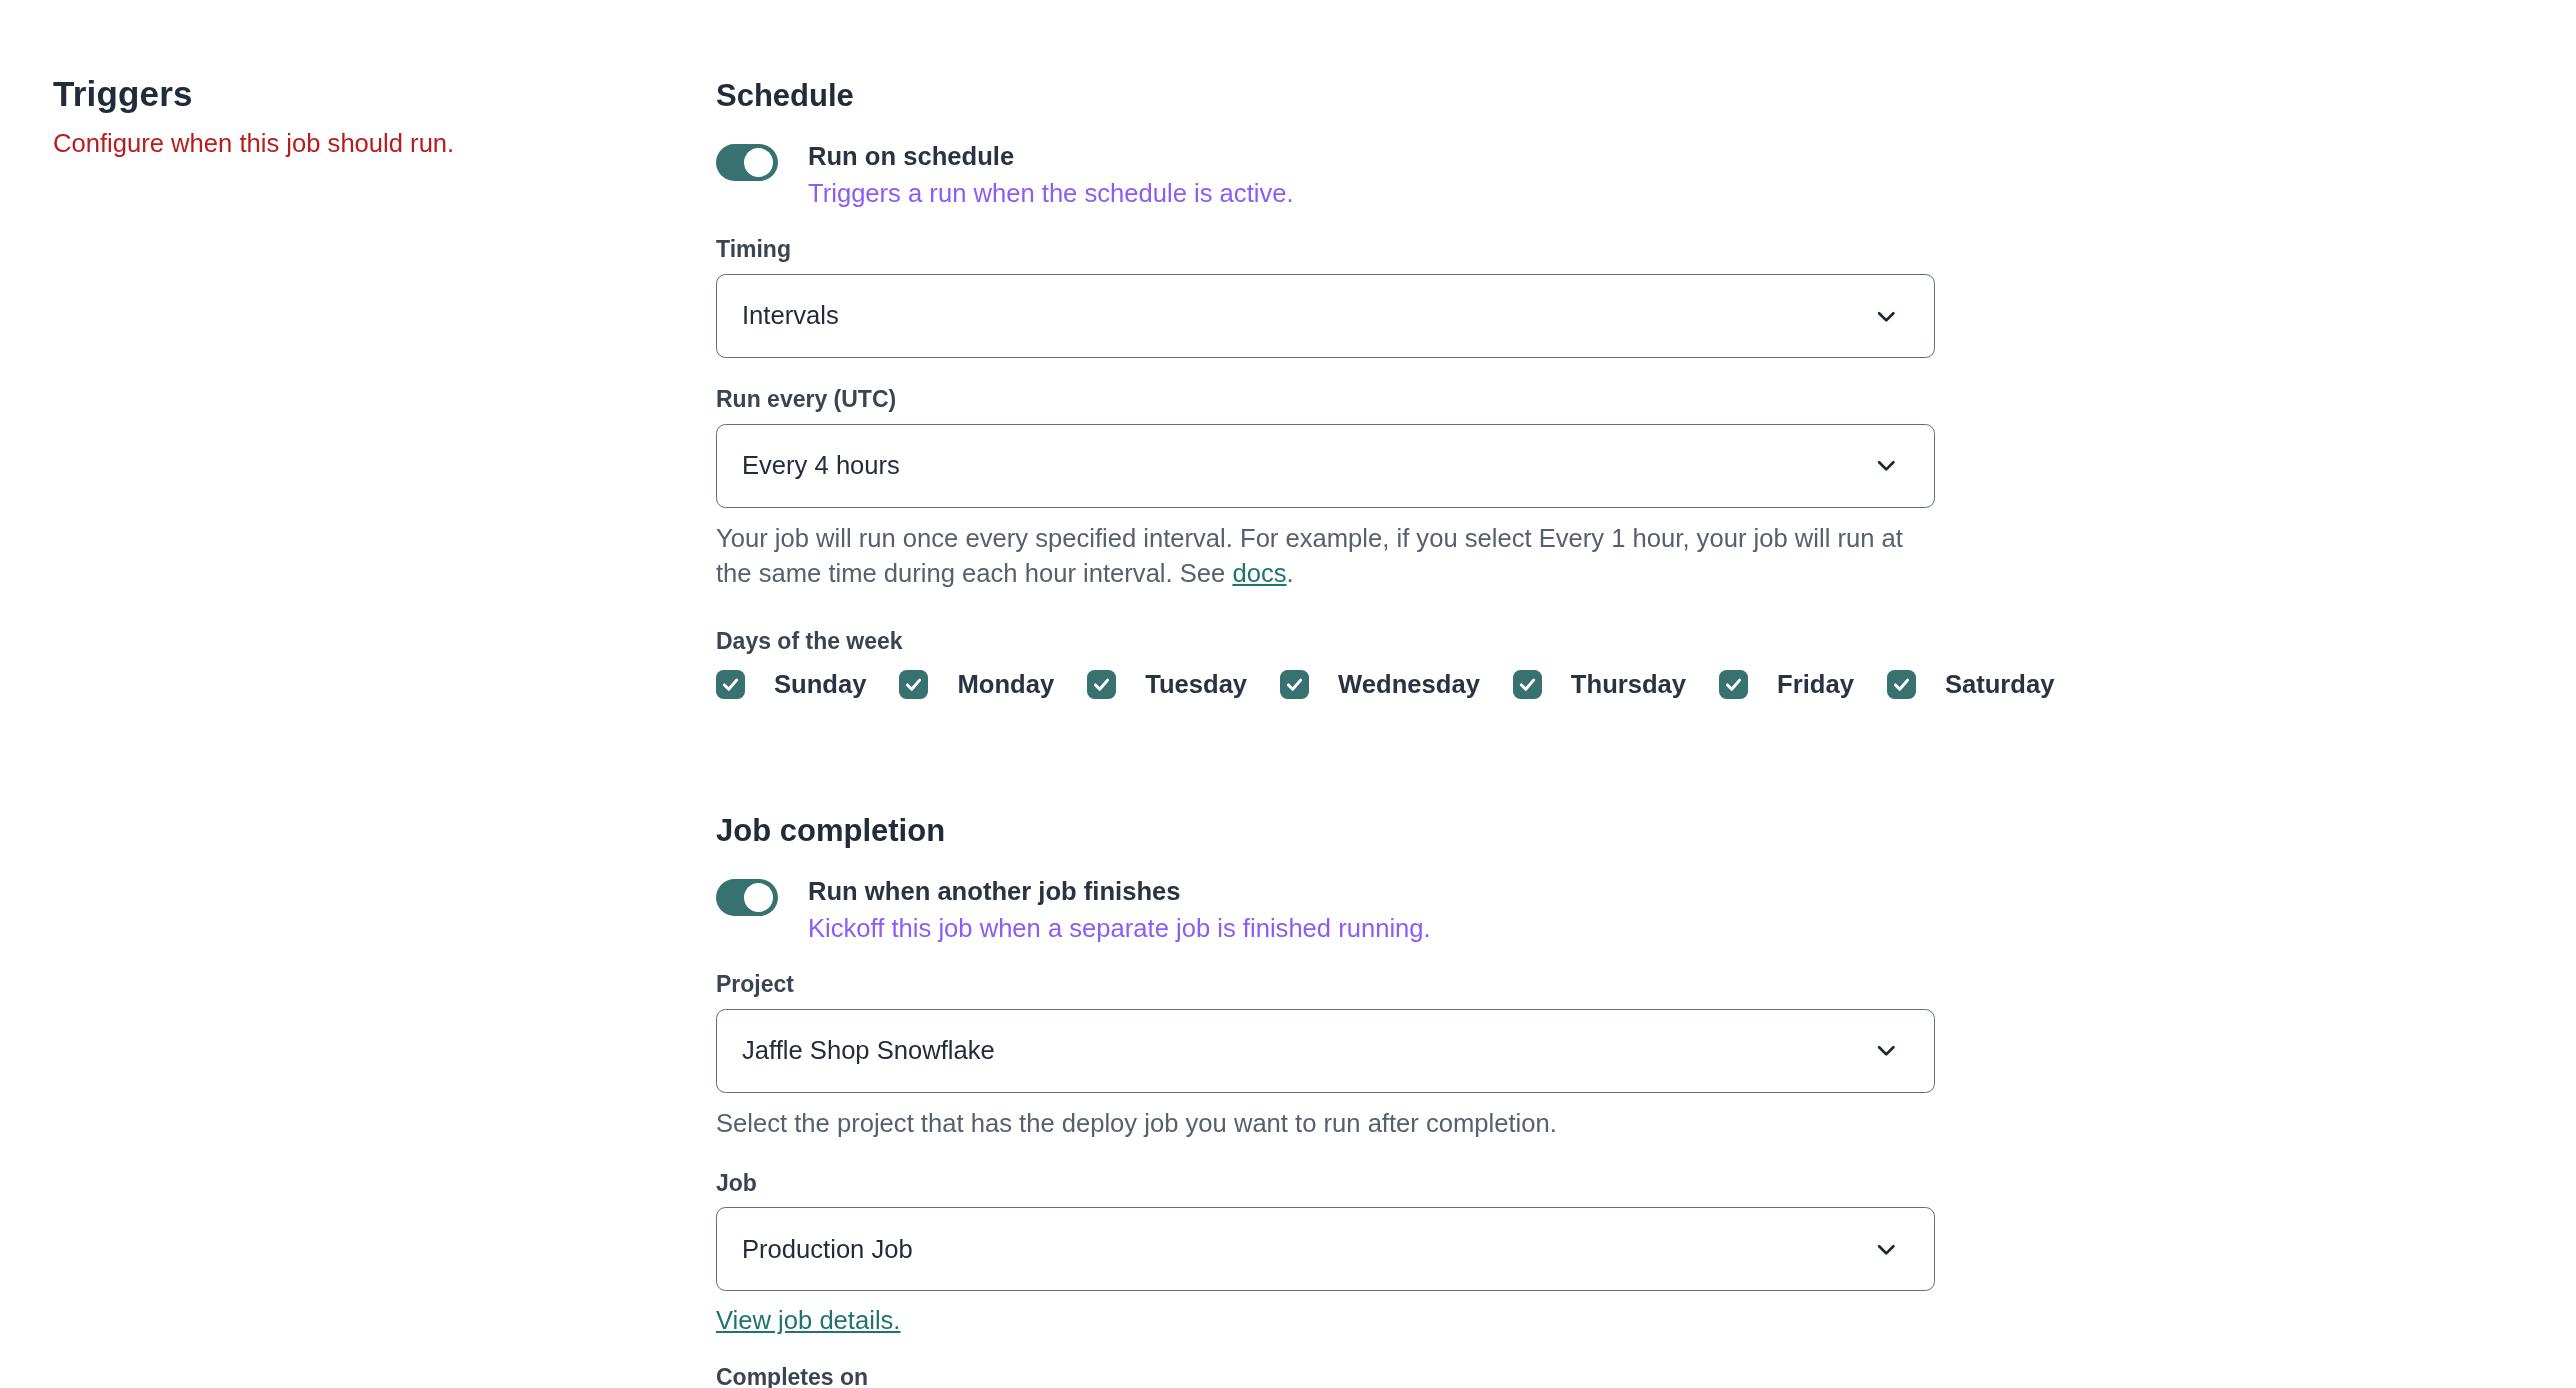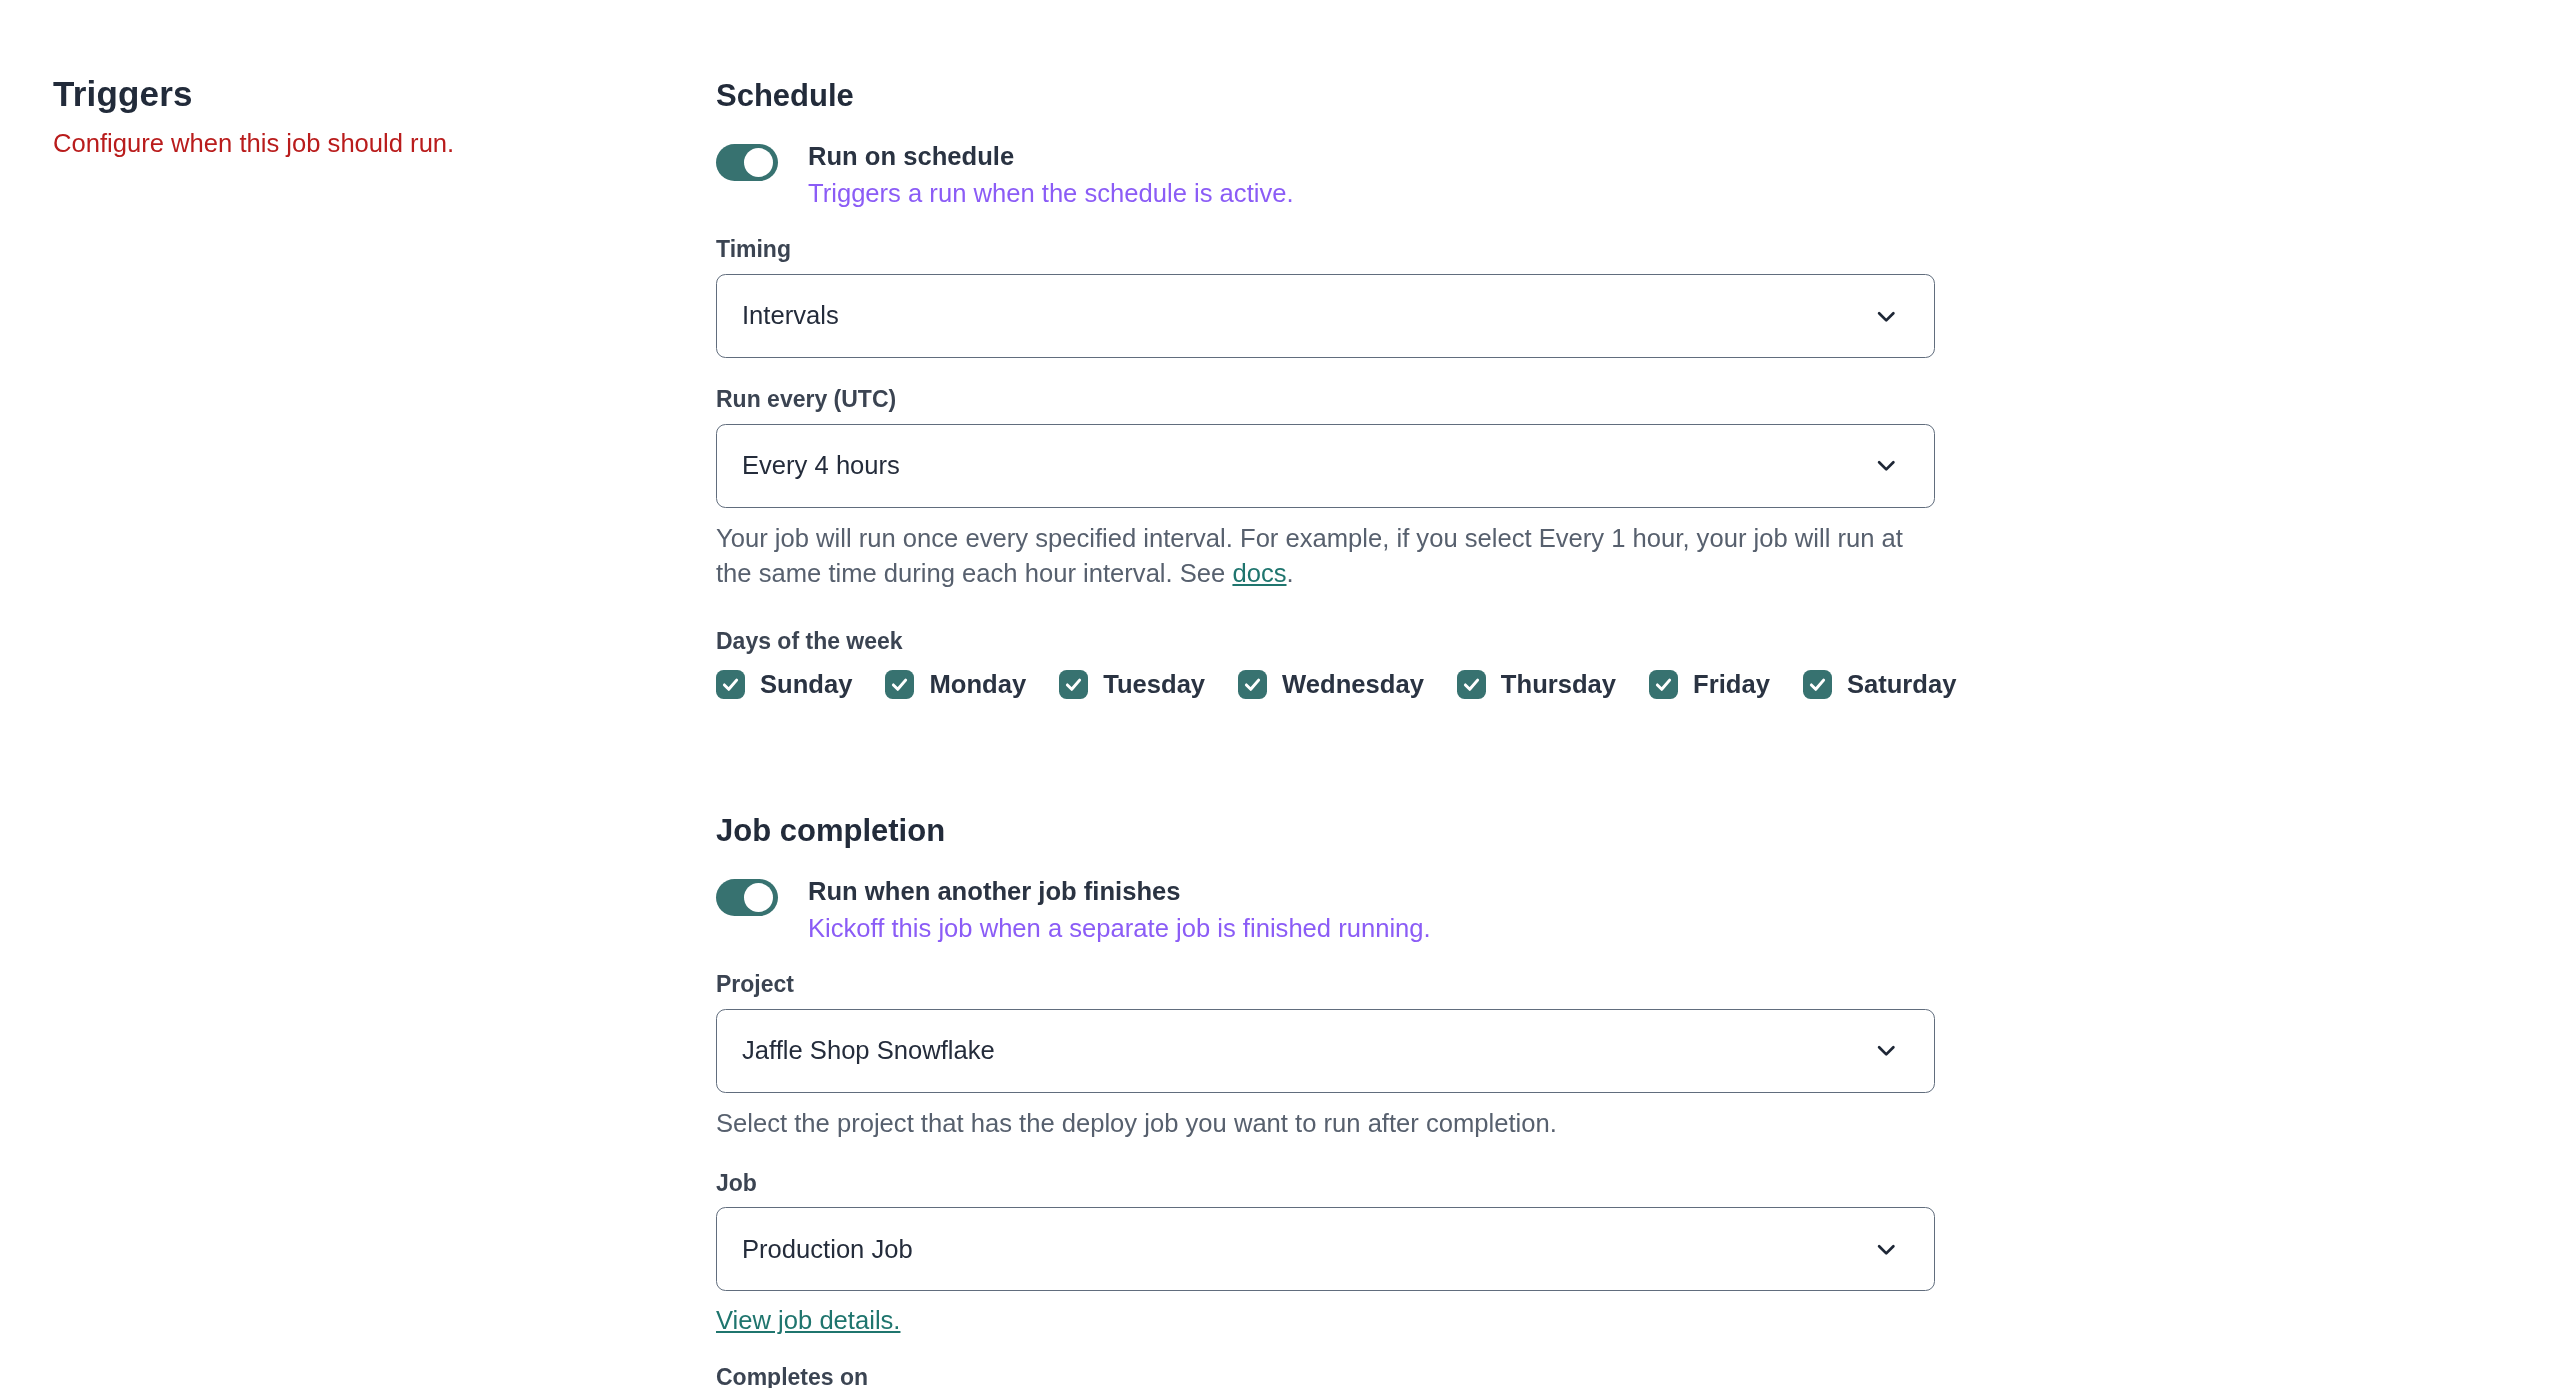--- a/index.html
+++ b/index.html
@@ -32,21 +32,21 @@
             background: #ffffff; display: flex; align-items: center; justify-content: space-between;
             padding: 0 34px 0 25px; cursor: pointer; }
   .select-value { font-size: 25.6px; color: #242c3b; }
   .chevron { display: flex; align-items: center; }
 
   .help-text { margin-top: 13.3px; font-size: 25.6px; line-height: 1.38; color: #57606e; max-width: 1219px; }
   .text-link { color: #1f756e; text-decoration: underline; cursor: pointer; }
 
   .days-block { margin-top: 36px; }
   .days-row { display: flex; align-items: center; gap: 33px; margin-top: 15px; }
-  .day { display: flex; align-items: center; gap: 15px; cursor: pointer; }
+  .day { display: flex; align-items: center; gap: 29px; cursor: pointer; }
   .checkbox { width: 29px; height: 29px; border-radius: 7.6px; background: #377270;
               display: flex; align-items: center; justify-content: center; flex: none; }
   .day-label { font-size: 25.6px; font-weight: 700; color: #2a3342; }
 
   .section-gap { margin-top: 114px; }
 
   .job-link { display: inline-block; margin-top: 15px; font-size: 25.6px; }
 
   .multiselect { height: 68px; width: 100%; border: 1.9px solid #616d7d; border-radius: 9.5px;
                  background: #ffffff; display: flex; align-items: center; justify-content: space-between;

